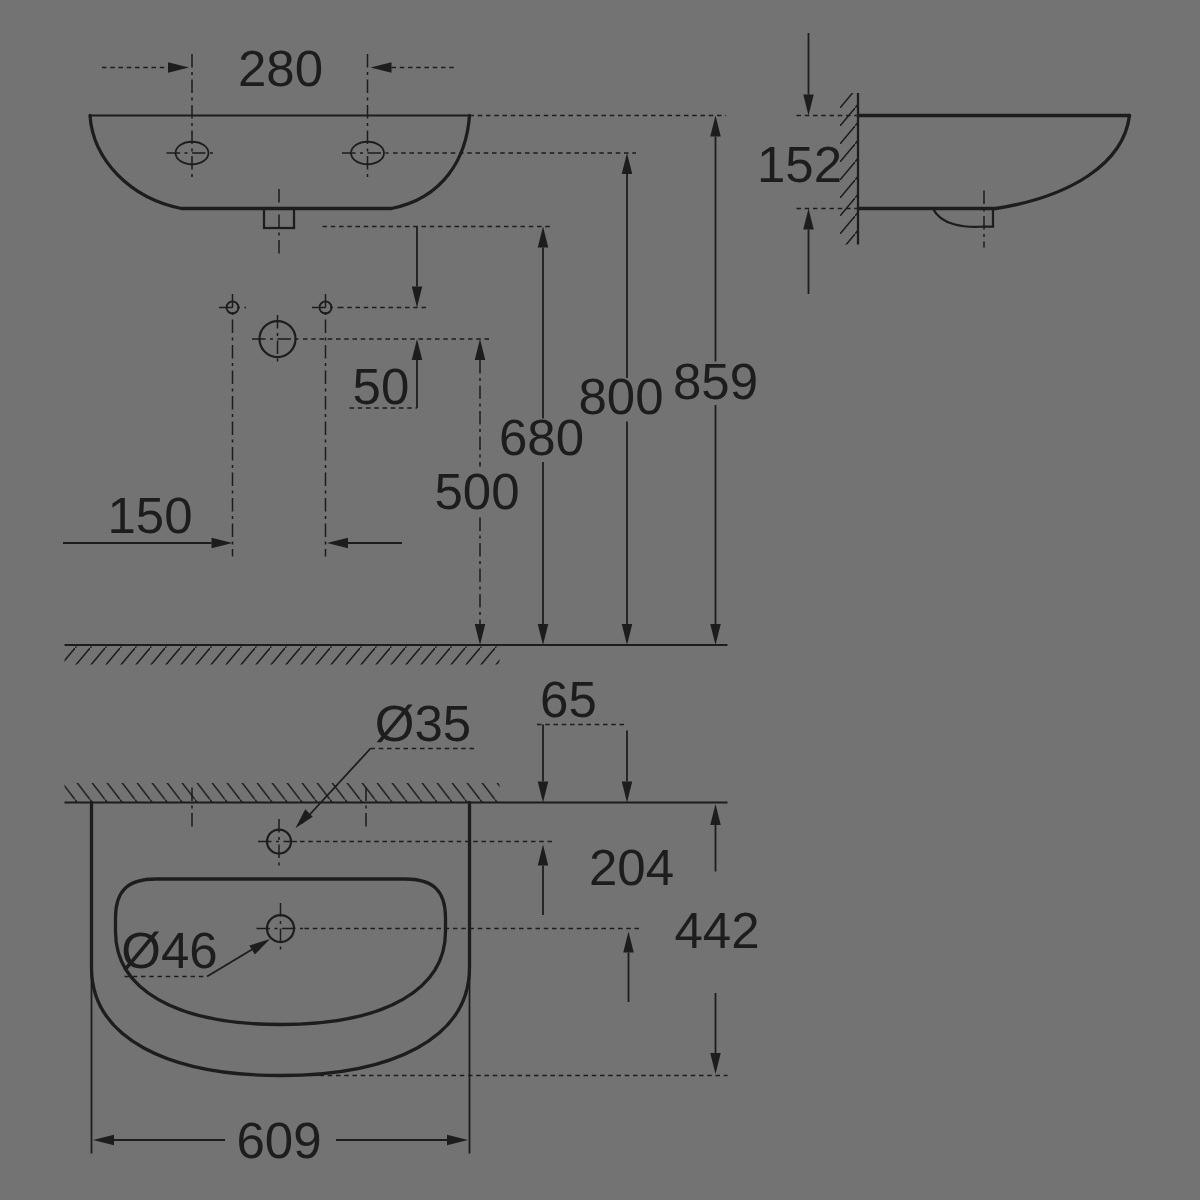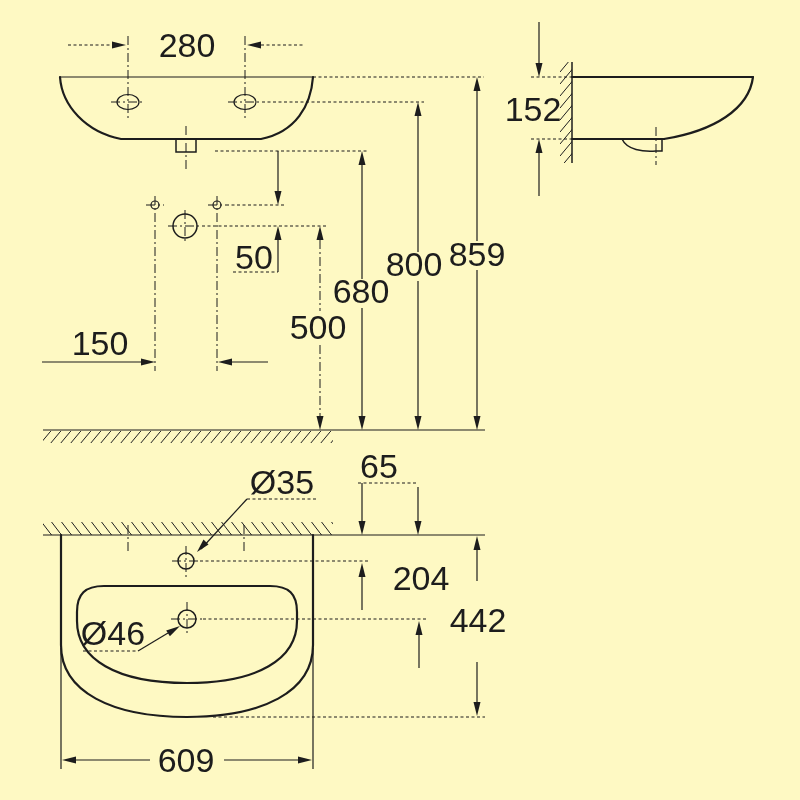--- a/index.html
+++ b/index.html
@@ -1,16 +1,16 @@
 <!DOCTYPE html>
 <html><head>
 <meta charset="utf-8">
 <style>
   html,body{margin:0;padding:0;background:#ffffff;}
-  .stage{width:800px;height:800px;background:#fef9c3;position:relative;}
+  .stage{width:800px;height:800px;background:#737373;position:relative;}
   svg text{font-family:"Liberation Sans","DejaVu Sans",sans-serif;font-size:34px;fill:#1d1d1d;}
   .th{stroke:#1d1d1d;stroke-width:2.2;fill:none;stroke-linecap:round;}
   .md{stroke:#1d1d1d;stroke-width:1.5;fill:none;}
   .tn{stroke:#1d1d1d;stroke-width:1.2;fill:none;}
   .ds{stroke:#1d1d1d;stroke-width:1.1;fill:none;stroke-dasharray:3 2.5;}
   .cl{stroke:#1d1d1d;stroke-width:1;fill:none;stroke-dasharray:9 3 2 3;}
   .ar{fill:#1d1d1d;stroke:none;}
   .mid{text-anchor:middle;}
 </style>
 </head>

